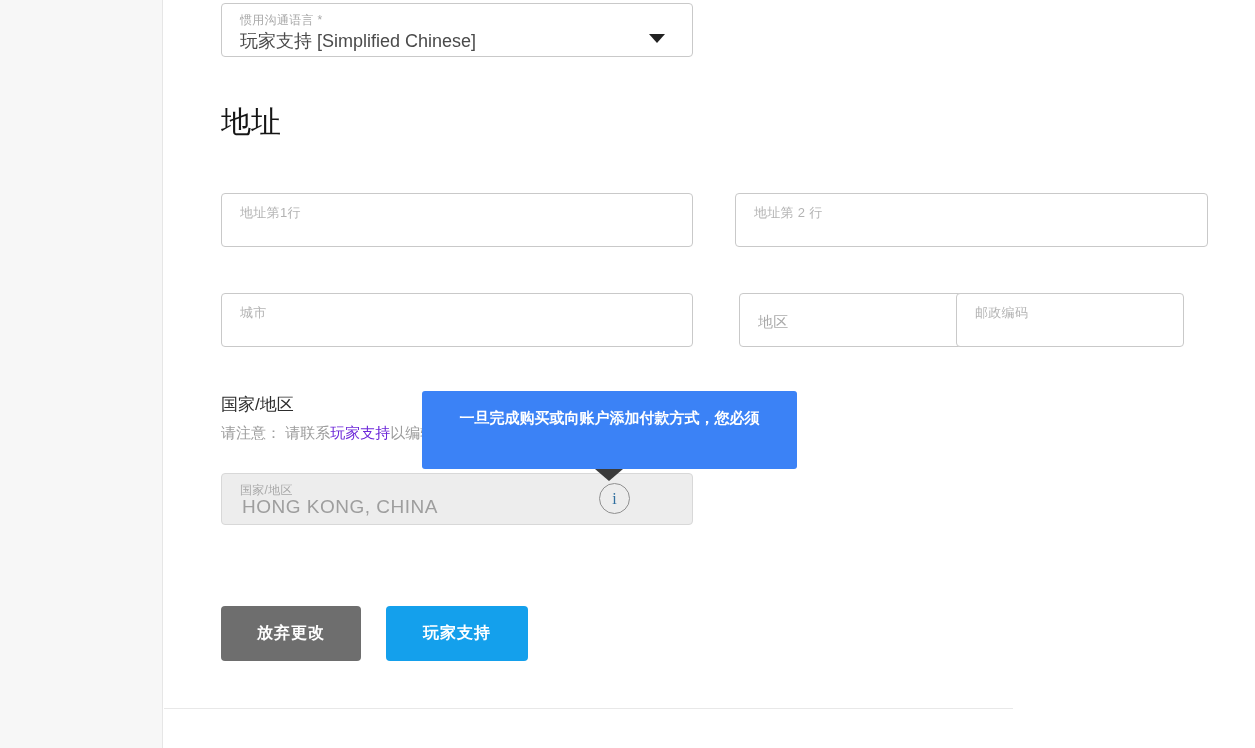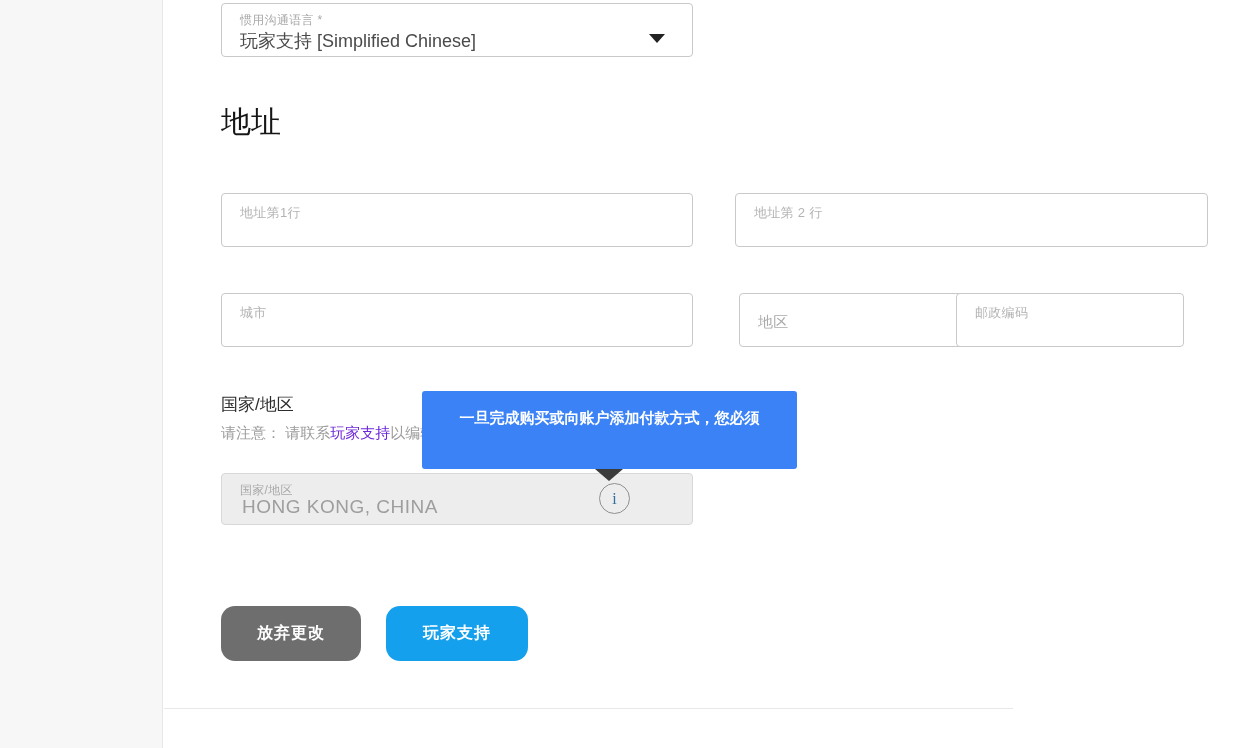--- a/index.html
+++ b/index.html
@@ -91,21 +91,21 @@
   }
   .tooltip-caret {
     position: absolute; left: 173px; bottom: -12px;
     width: 0; height: 0;
     border-left: 14px solid transparent; border-right: 14px solid transparent;
     border-top: 12px solid #3b3b3b;
   }
 
   .btn {
     position: absolute; top: 606px; height: 55px;
-    border: none; border-radius: 14px; cursor: pointer;
+    border: none; border-radius: 4px; cursor: pointer;
     color: #ffffff; font-size: 16px; font-weight: 700;
     font-family: inherit; letter-spacing: 1px;
   }
   .btn-discard { left: 221px; width: 140px; }
   .btn-save    { left: 386px; width: 142px; }
 
   .bottom-divider {
     position: absolute; left: 164px; top: 708px; width: 849px; height: 1px;
     background: #e8e8e8;
   }

